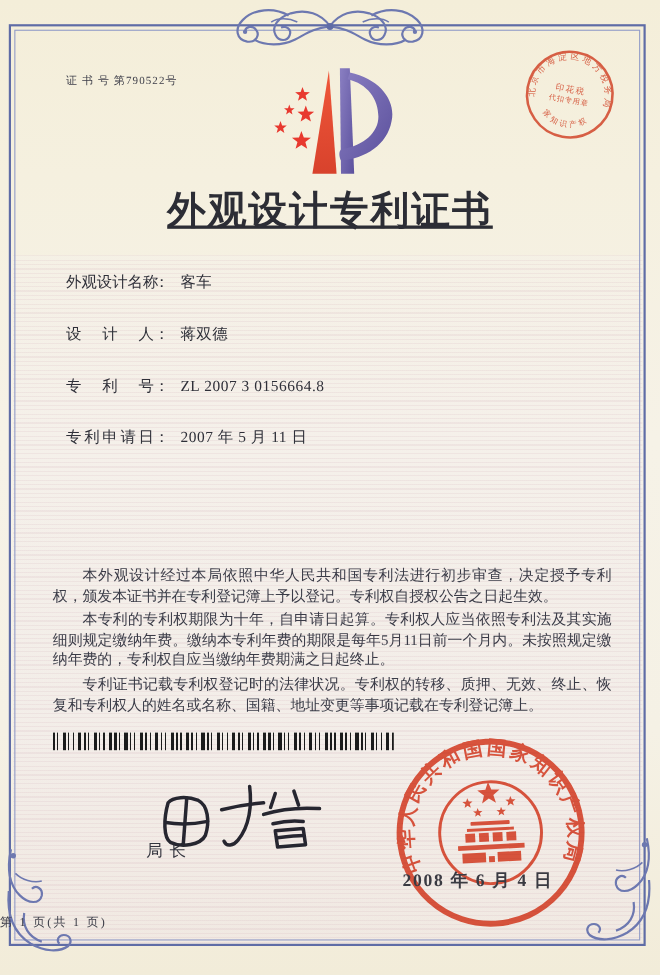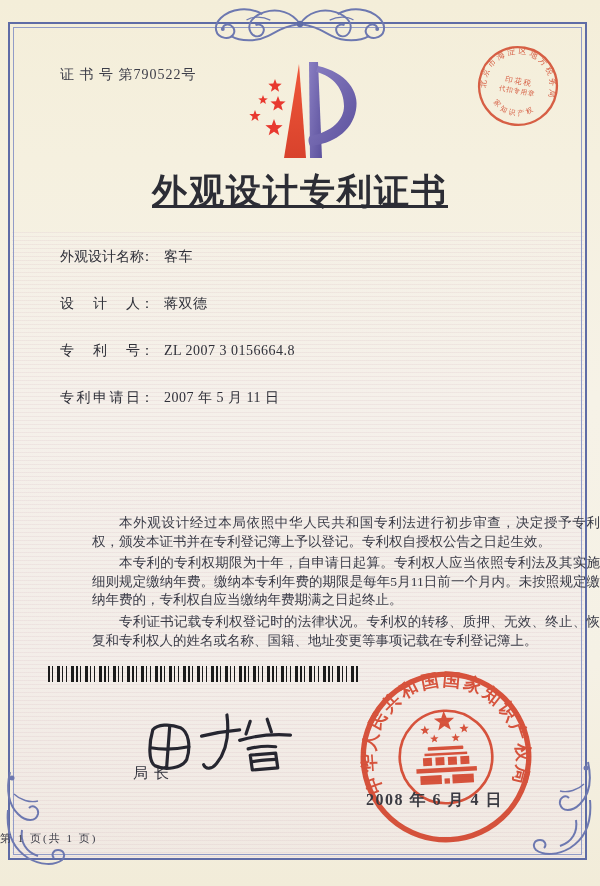--- a/index.html
+++ b/index.html
@@ -9,29 +9,29 @@
     font-family:"Liberation Serif","DejaVu Serif",serif;color:#34353f;
   }
   .texture{position:absolute;left:12px;right:16px;top:232px;bottom:28px;pointer-events:none;
     background:
       repeating-linear-gradient(180deg,rgba(202,158,172,0.14) 0 1px,rgba(255,255,255,0) 1px 4px),
       linear-gradient(180deg,rgba(244,240,242,0.25),rgba(238,228,238,0.40));}
   .frame{position:absolute;pointer-events:none;}
   .frame.outer{left:8px;top:22px;right:13px;bottom:26px;border:2px solid #5f6ca6;}
   .frame.inner{left:13px;top:27px;right:18px;bottom:31px;border:1px solid #929cc7;}
   .ornament{position:absolute;pointer-events:none;}
-  .cert-no{position:absolute;left:60px;top:66px;font-size:14px;letter-spacing:1px;color:#3c3d48;}
+  .cert-no{position:absolute;left:60px;top:66px;font-size:10px;letter-spacing:1px;color:#3c3d48;}
   .logo{position:absolute;left:232px;top:58px;width:128px;height:106px;}
   .title{position:absolute;left:0;right:0;top:168px;margin:0;text-align:center;
     font-size:35px;font-weight:bold;letter-spacing:2px;color:#2c2d35;text-decoration:underline;}
   .frow{position:absolute;left:60px;font-size:14px;white-space:nowrap;color:#2f3039;}
   .flabel{display:inline-block;width:80px;text-align:justify;text-align-last:justify;vertical-align:top;}
   .fcolon{display:inline-block;margin-right:10px;}
   .fvalue{letter-spacing:0.5px;}
-  .bodytext{position:absolute;left:48px;top:514px;width:508px;margin-left:44px;}
+  .bodytext{position:absolute;left:48px;top:514px;width:508px;}
   .bodytext p{margin:0 0 3px 0;font-size:13.5px;line-height:18.6px;text-indent:2em;
     text-align:justify;color:#3a3b47;}
   .barcode{position:absolute;left:48px;top:666px;width:310px;height:16px;
     background:repeating-linear-gradient(90deg,
       #1b1b1b 0 2px,transparent 2px 4px,#1b1b1b 4px 5px,transparent 5px 9px,
       #1b1b1b 9px 12px,transparent 12px 14px,#1b1b1b 14px 15px,transparent 15px 18px,
       #1b1b1b 18px 19px,transparent 19px 23px,#1b1b1b 23px 26px,transparent 26px 28px);}
   .sig-label{position:absolute;left:96px;top:764px;font-size:15px;letter-spacing:6px;color:#33343e;margin-left:37px;}
   .sig-svg{position:absolute;left:138px;top:700px;width:180px;height:85px;}
   .seal{position:absolute;mix-blend-mode:multiply;}

